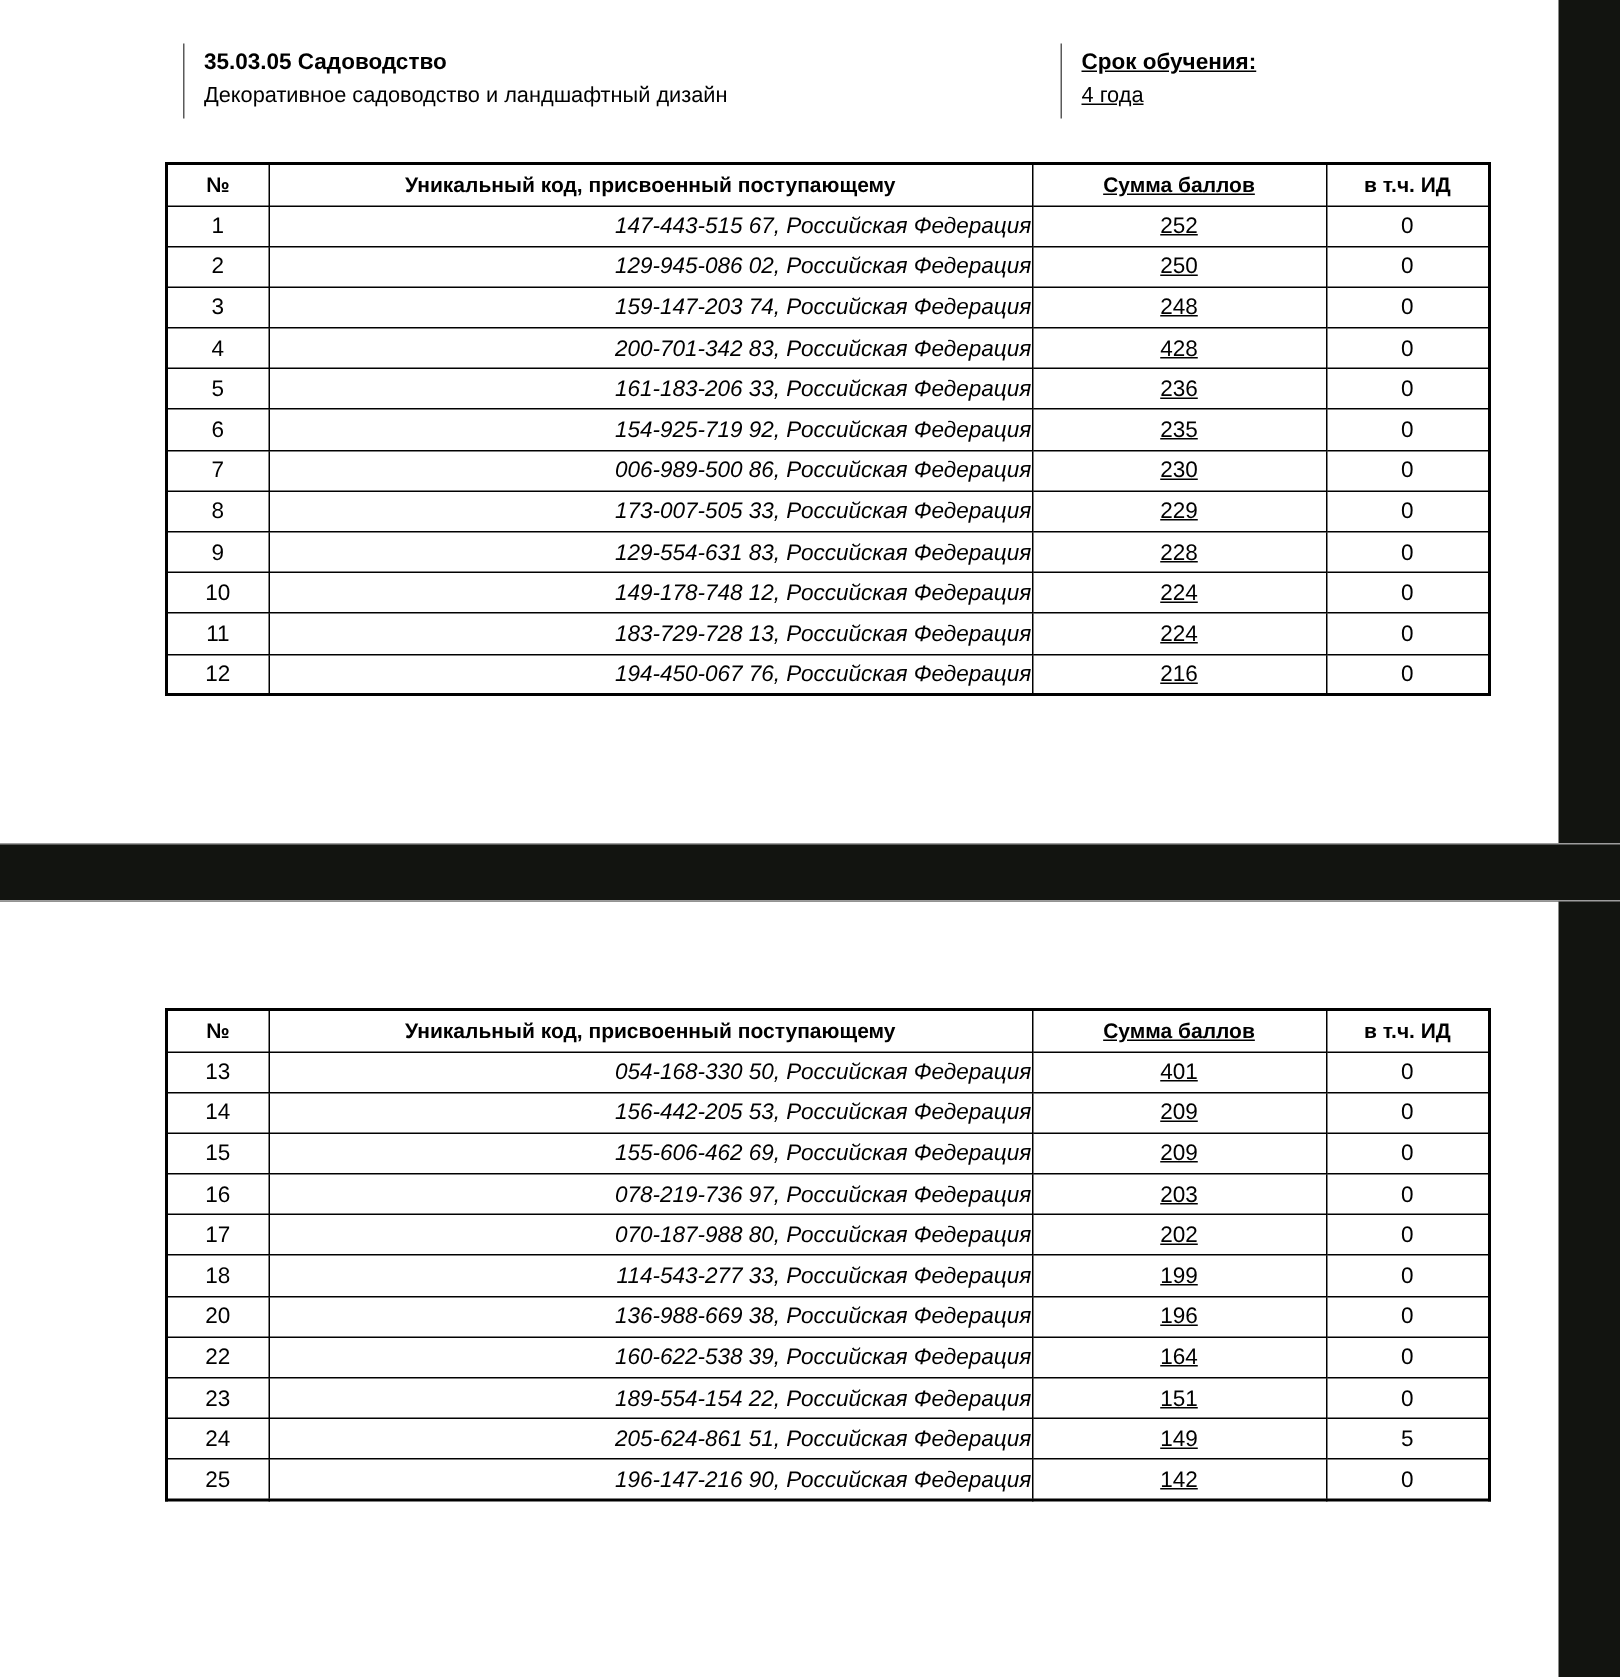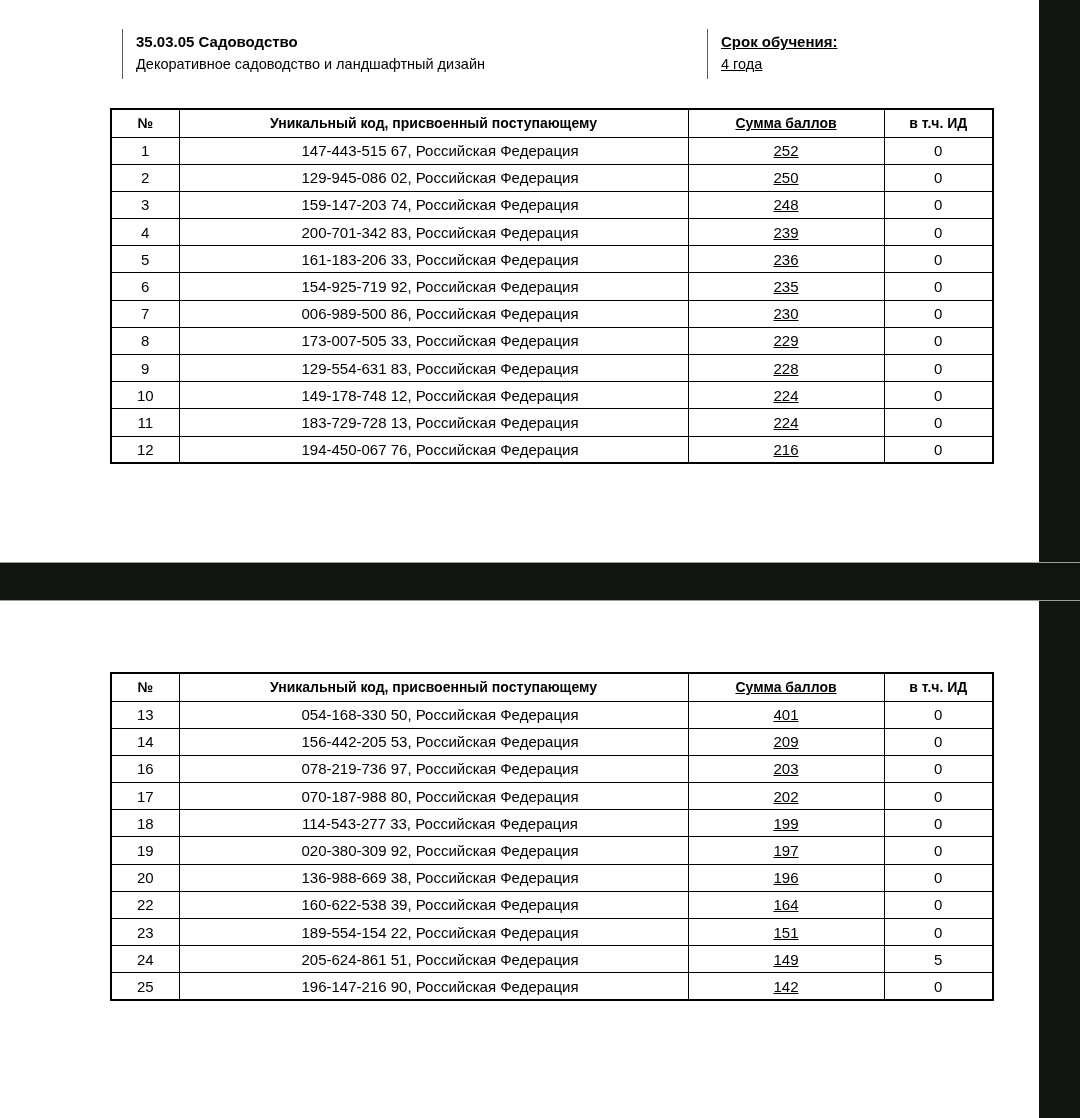--- a/index.html
+++ b/index.html
@@ -56,21 +56,21 @@
     height:28px; text-align:center; vertical-align:middle;
   }
   table.rank td {
     font-size:15px; height:27.2px;
     text-align:center; vertical-align:middle;
   }
   table.rank .c0 { width:68px; }
   table.rank .c1 { width:509px; }
   table.rank .c2 { width:196px;text-decoration:underline; }
   table.rank .c3 { width:109px; }
-  table.rank td.c1 { text-align:center; padding-left:13px; }
+  table.rank td.c1 { text-align:right; padding-left:13px;font-style:italic; }
 </style>
 </head>
 <body>
 
 <div class="viewport">
 
   <div class="right-bar"></div>
   <div class="page-gap"></div>
 
   <div class="doc-header">
@@ -108,21 +108,21 @@
         </tr>
         <tr>
           <td class="c0">3</td>
           <td class="c1">159-147-203 74, Российская Федерация</td>
           <td class="c2">248</td>
           <td class="c3">0</td>
         </tr>
         <tr>
           <td class="c0">4</td>
           <td class="c1">200-701-342 83, Российская Федерация</td>
-          <td class="c2">239</td>
+          <td class="c2">428</td>
           <td class="c3">0</td>
         </tr>
         <tr>
           <td class="c0">5</td>
           <td class="c1">161-183-206 33, Российская Федерация</td>
           <td class="c2">236</td>
           <td class="c3">0</td>
         </tr>
         <tr>
           <td class="c0">6</td>
@@ -185,41 +185,41 @@
           <td class="c2">401</td>
           <td class="c3">0</td>
         </tr>
         <tr>
           <td class="c0">14</td>
           <td class="c1">156-442-205 53, Российская Федерация</td>
           <td class="c2">209</td>
           <td class="c3">0</td>
         </tr>
         <tr>
+          <td class="c0">15</td>
+          <td class="c1">155-606-462 69, Российская Федерация</td>
+          <td class="c2">209</td>
+          <td class="c3">0</td>
+        </tr>
+        <tr>
           <td class="c0">16</td>
           <td class="c1">078-219-736 97, Российская Федерация</td>
           <td class="c2">203</td>
           <td class="c3">0</td>
         </tr>
         <tr>
           <td class="c0">17</td>
           <td class="c1">070-187-988 80, Российская Федерация</td>
           <td class="c2">202</td>
           <td class="c3">0</td>
         </tr>
         <tr>
           <td class="c0">18</td>
           <td class="c1">114-543-277 33, Российская Федерация</td>
           <td class="c2">199</td>
-          <td class="c3">0</td>
-        </tr>
-        <tr>
-          <td class="c0">19</td>
-          <td class="c1">020-380-309 92, Российская Федерация</td>
-          <td class="c2">197</td>
           <td class="c3">0</td>
         </tr>
         <tr>
           <td class="c0">20</td>
           <td class="c1">136-988-669 38, Российская Федерация</td>
           <td class="c2">196</td>
           <td class="c3">0</td>
         </tr>
         <tr>
           <td class="c0">22</td>

